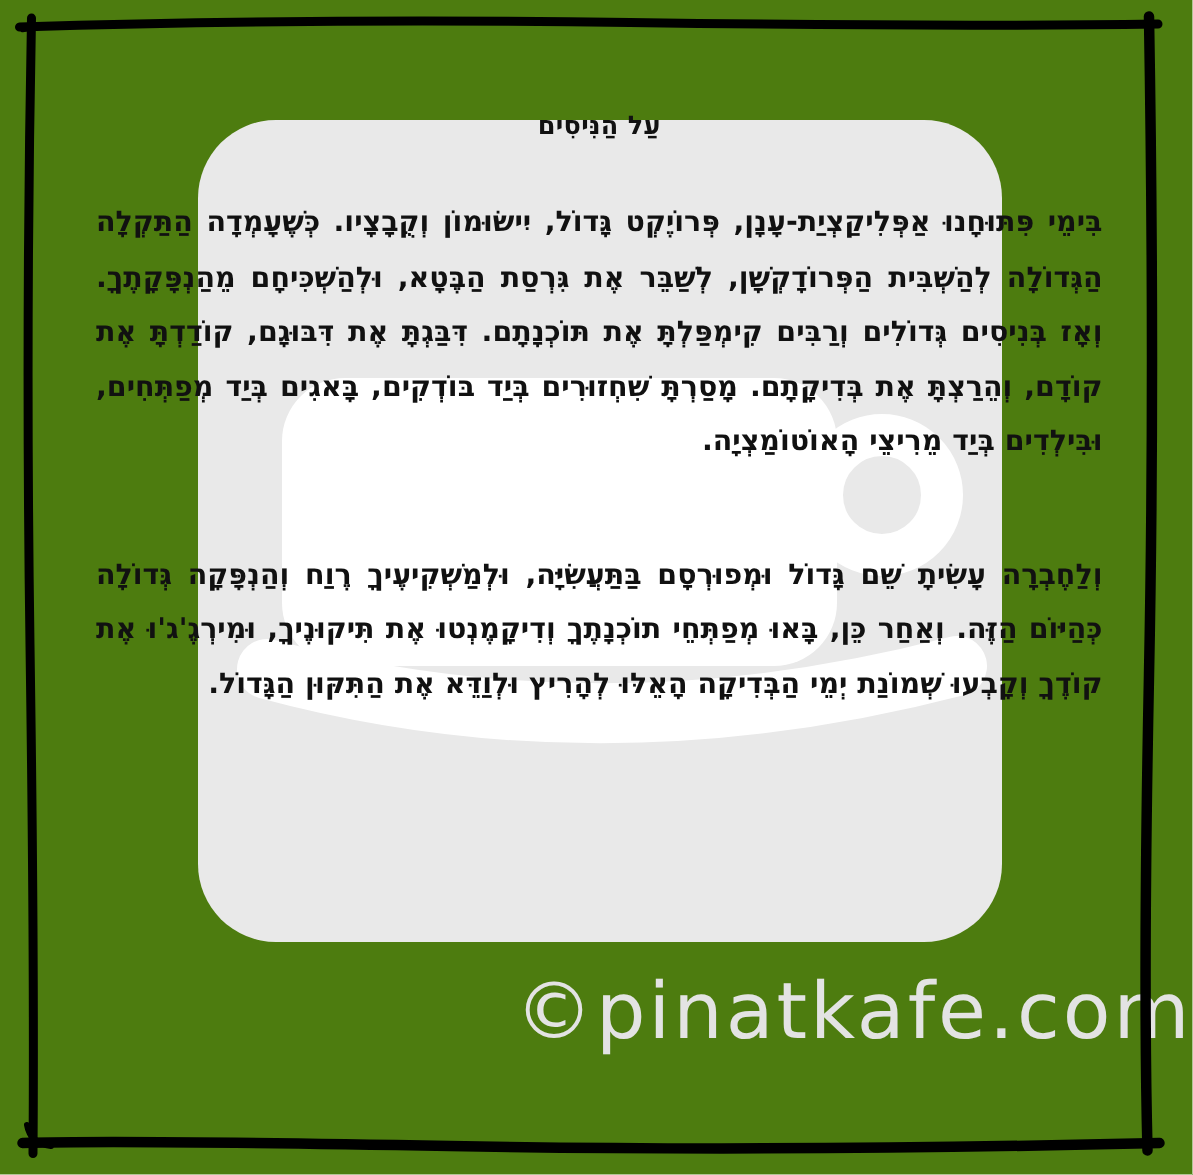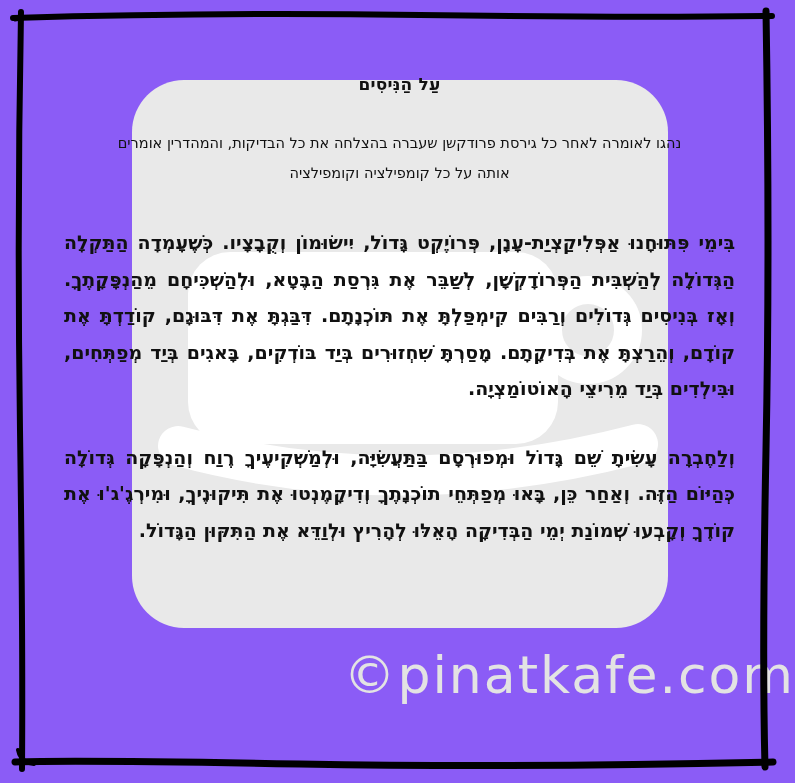--- a/index.html
+++ b/index.html
@@ -1,19 +1,19 @@
 <!DOCTYPE html>
 <html lang="he"><head>
 <meta charset="utf-8">
 <style>
   html,body{margin:0;padding:0;background:#ffffff;}
   .page{
     position:relative;
     width:795px;height:783px;
-    background:#8b5cf6;
+    background:#4d7c0f;
     overflow:hidden;
     font-family:"DejaVu Sans",sans-serif;
   }
   .frame-svg,.logo-svg{
     position:absolute;left:0;top:0;width:795px;height:783px;pointer-events:none;
   }
   .logo-svg{z-index:0;}
   .frame-svg{z-index:4;}
   .content{
     position:absolute;z-index:2;
@@ -37,21 +37,21 @@
     line-height:30px;
   }
   .body-para{
     margin:36px 4px 0 4px;
     font-size:19px;
     font-weight:bold;
     line-height:36.5px;
     text-align:justify;
     text-justify:inter-word;
   }
-  .body-para.last{margin-top:32px;}
+  .body-para.last{margin-top:52px;}
   .wm-text{
     position:absolute;z-index:1;
     left:0;right:0;top:645px;
     text-align:right;
     font-size:52px;
     letter-spacing:2px;
     font-family:"DejaVu Sans",sans-serif;
     user-select:none;
     padding-left:24px;
   }
@@ -76,20 +76,19 @@
       <path d="M 766 11 Q 770 250 766 450 T 765 767" stroke-width="7"></path>
       <path d="M 773 762 Q 520 768 300 764 T 15 762" stroke-width="7"></path>
       <path d="M 21 12 Q 17 220 20 430 T 22 769" stroke-width="6"></path>
       <path d="M 15 20 Q 40 15 70 17" stroke-width="3"></path>
       <path d="M 18 750 Q 20 762 34 764" stroke-width="4"></path>
     </g>
   </svg>
 
   <div class="content">
     <h1 class="doc-title">עַל הַנִּיסִים</h1>
-    <p class="doc-subtitle">נהגו לאומרה לאחר כל גירסת פרודקשן שעברה בהצלחה את כל הבדיקות, והמהדרין אומרים אותה על כל קומפילציה וקומפילציה</p>
     <p class="body-para">בִּימֵי פִּתּוּחָנוּ אַפְּלִיקַצְיַת-עָנָן, פְּרוֹיֶקְט גָּדוֹל, יִישׂוּמוֹן וְקֻבָצָיו. כְּשֶׁעָמְדָה הַתַּקְלָה הַגְּדוֹלָה לְהַשְׁבִּית הַפְּרוֹדָקְשָׁן, לְשַׁבֵּר אֶת גִּרְסַת הַבֶּטָא, וּלְהַשְׁכִּיחָם מֵהַנְפָּקָתֶךָ. וְאָז בְּנִיסִים גְּדוֹלִים וְרַבִּים קִימְפַּלְתָּ אֶת תּוֹכְנָתָם. דִּבַּגְתָּ אֶת דִּבּוּגָם, קוֹדַדְתָּ אֶת קוֹדָם, וְהֵרַצְתָּ אֶת בְּדִיקָתָם. מָסַרְתָּ שִׁחְזוּרִים בְּיַד בּוֹדְקִים, בָּאגִים בְּיַד מְפַתְּחִים, וּבִּילְדִים בְּיַד מֵרִיצֵי הָאוֹטוֹמַצְיָה.</p>
     <p class="body-para last">וְלַחֶבְרָה עָשִׂיתָ שֵׁם גָּדוֹל וּמְפוּרְסָם בַּתַּעֲשִׂיָּה, וּלְמַשְׁקִיעֶיךָ רֶוַח וְהַנְפָּקָה גְּדוֹלָה כְּהַיּוֹם הַזֶּה. וְאַחַר כֵּן, בָּאוּ מְפַתְּחֵי תוֹכְנָתֶךָ וְדִיקָמֶנְטוּ אֶת תִּיקוּנֶיךָ, וּמִירְגֶ'ג'וּ אֶת קוֹדֶךָ וְקָבְעוּ שְׁמוֹנַת יְמֵי הַבְּדִיקָה הָאֵלּוּ לְהָרִיץ וּלְוַדֵּא אֶת הַתִּקּוּן הַגָּדוֹל.</p>
   </div>
 
   <div class="wm-text" style="color: rgb(227, 227, 227);">©pinatkafe.com</div>
 
 </div>
 
 </body></html>

